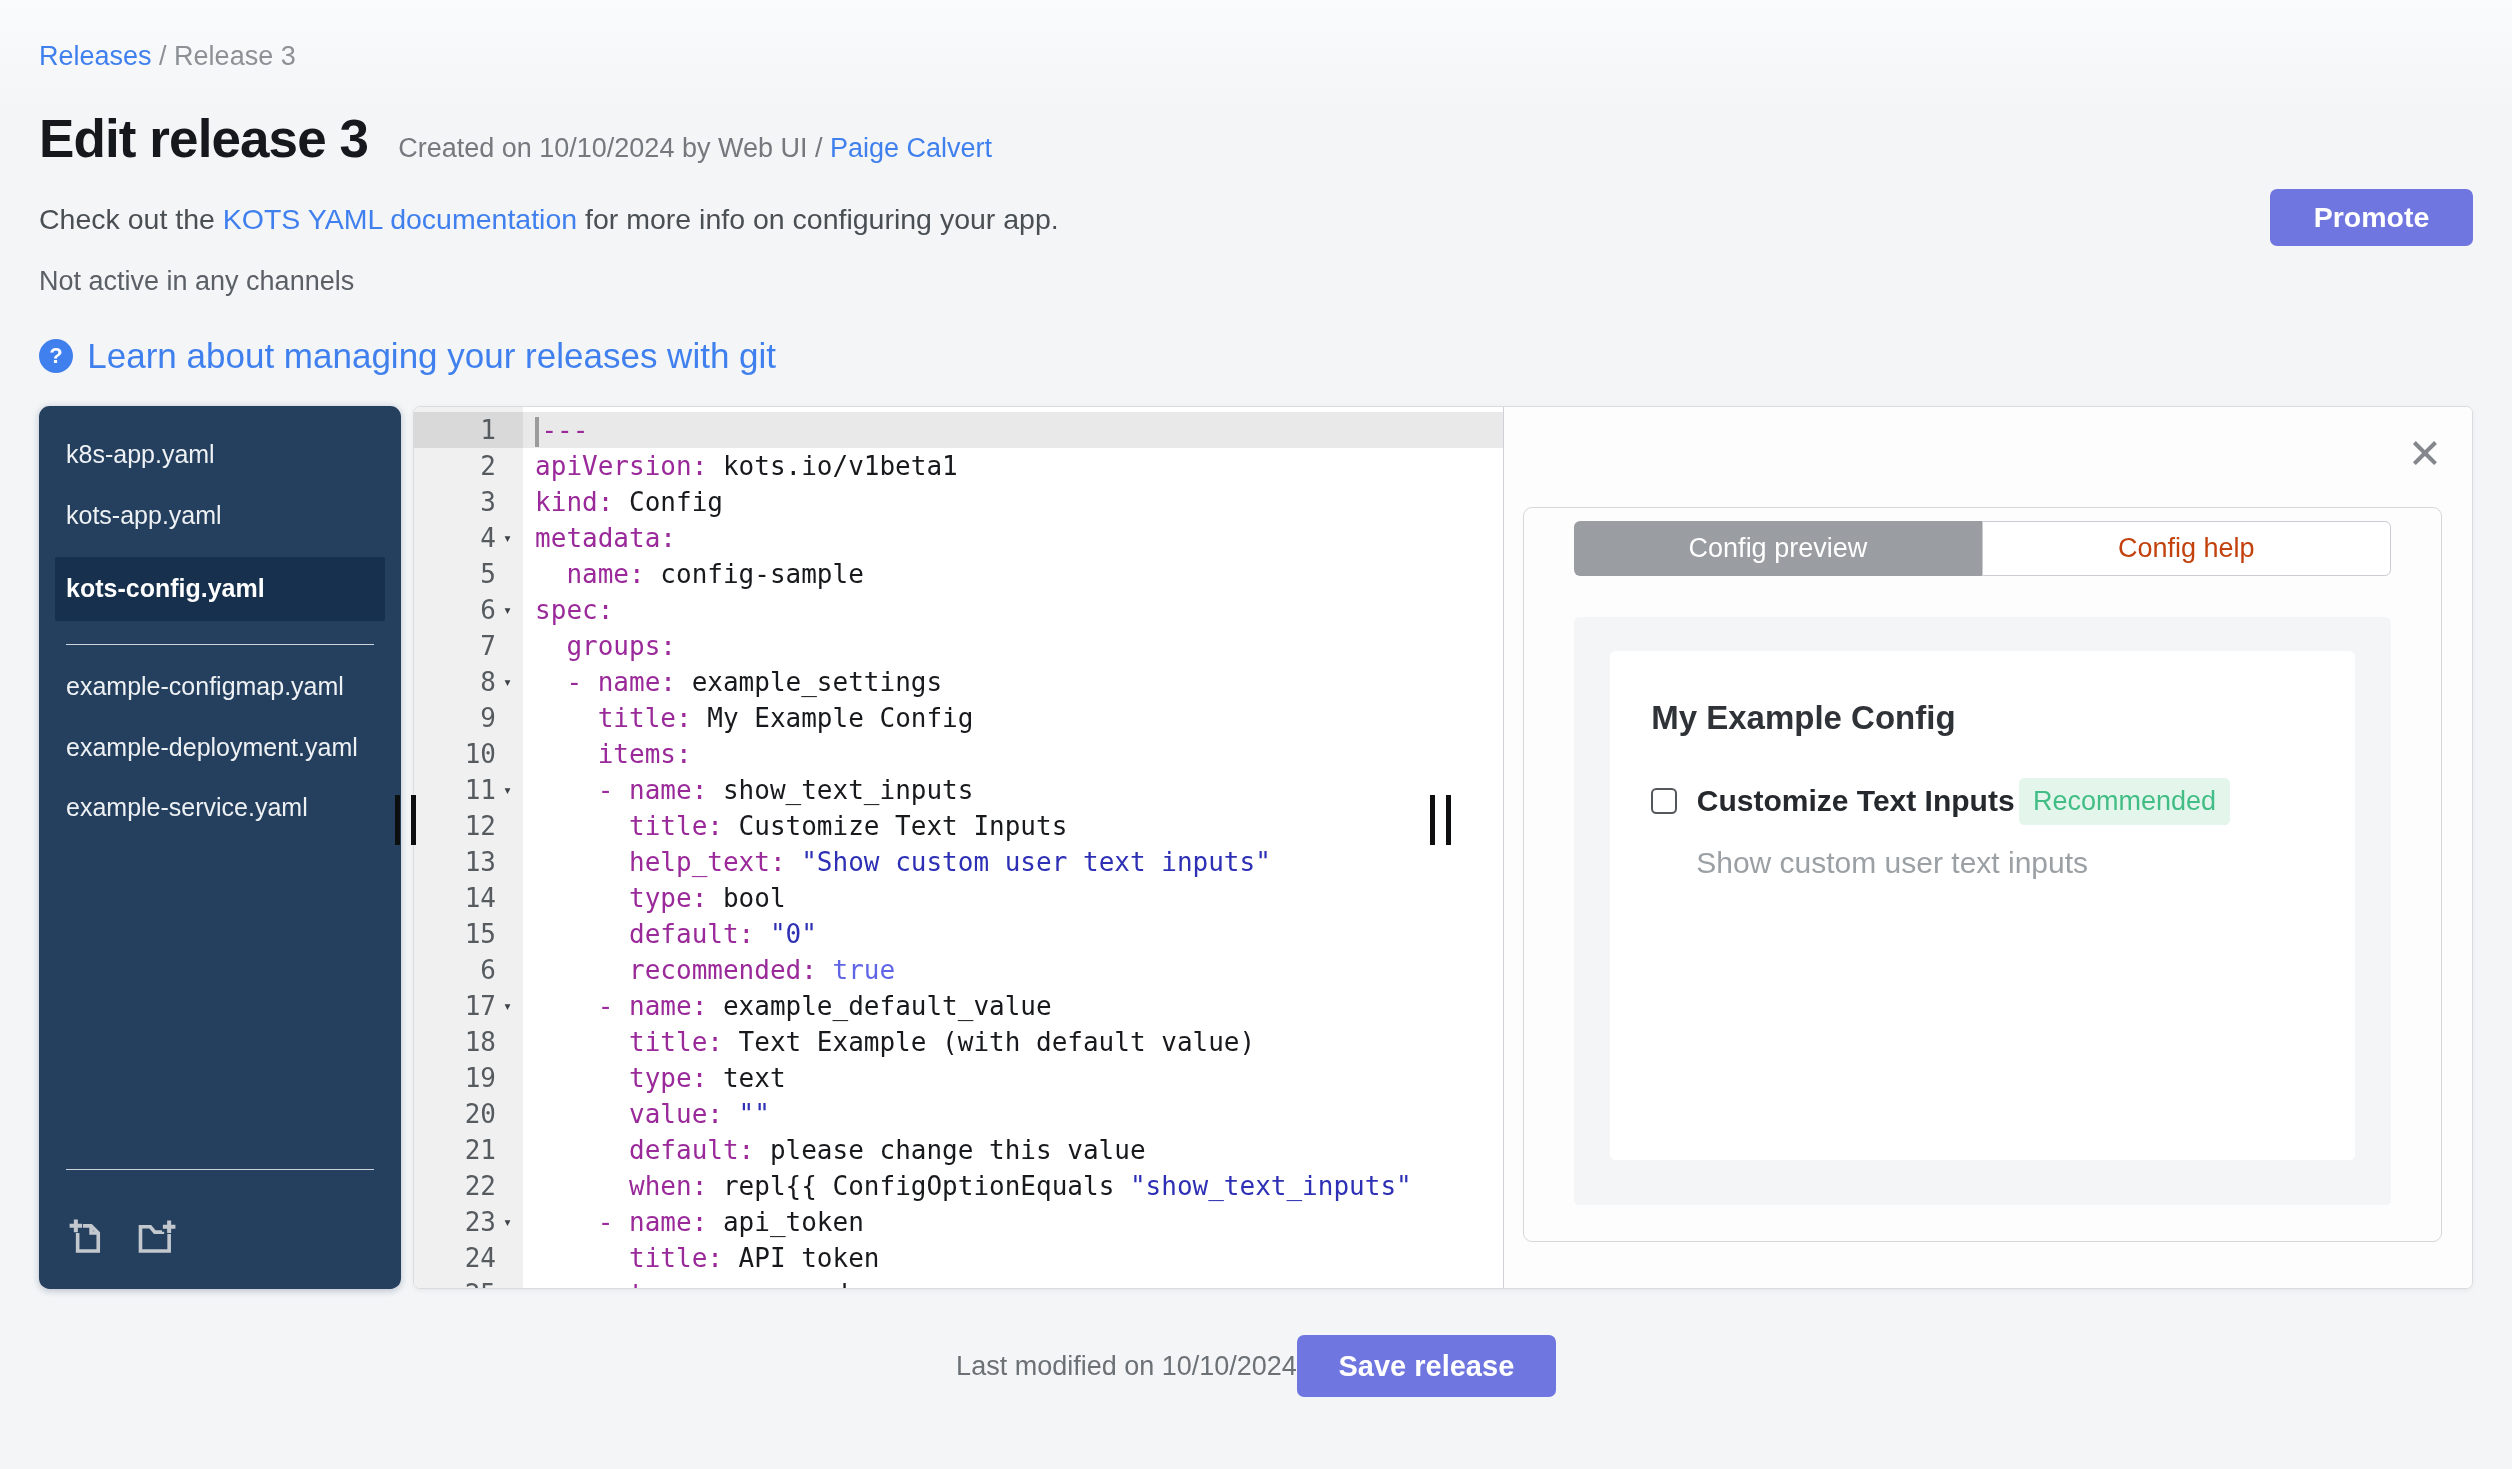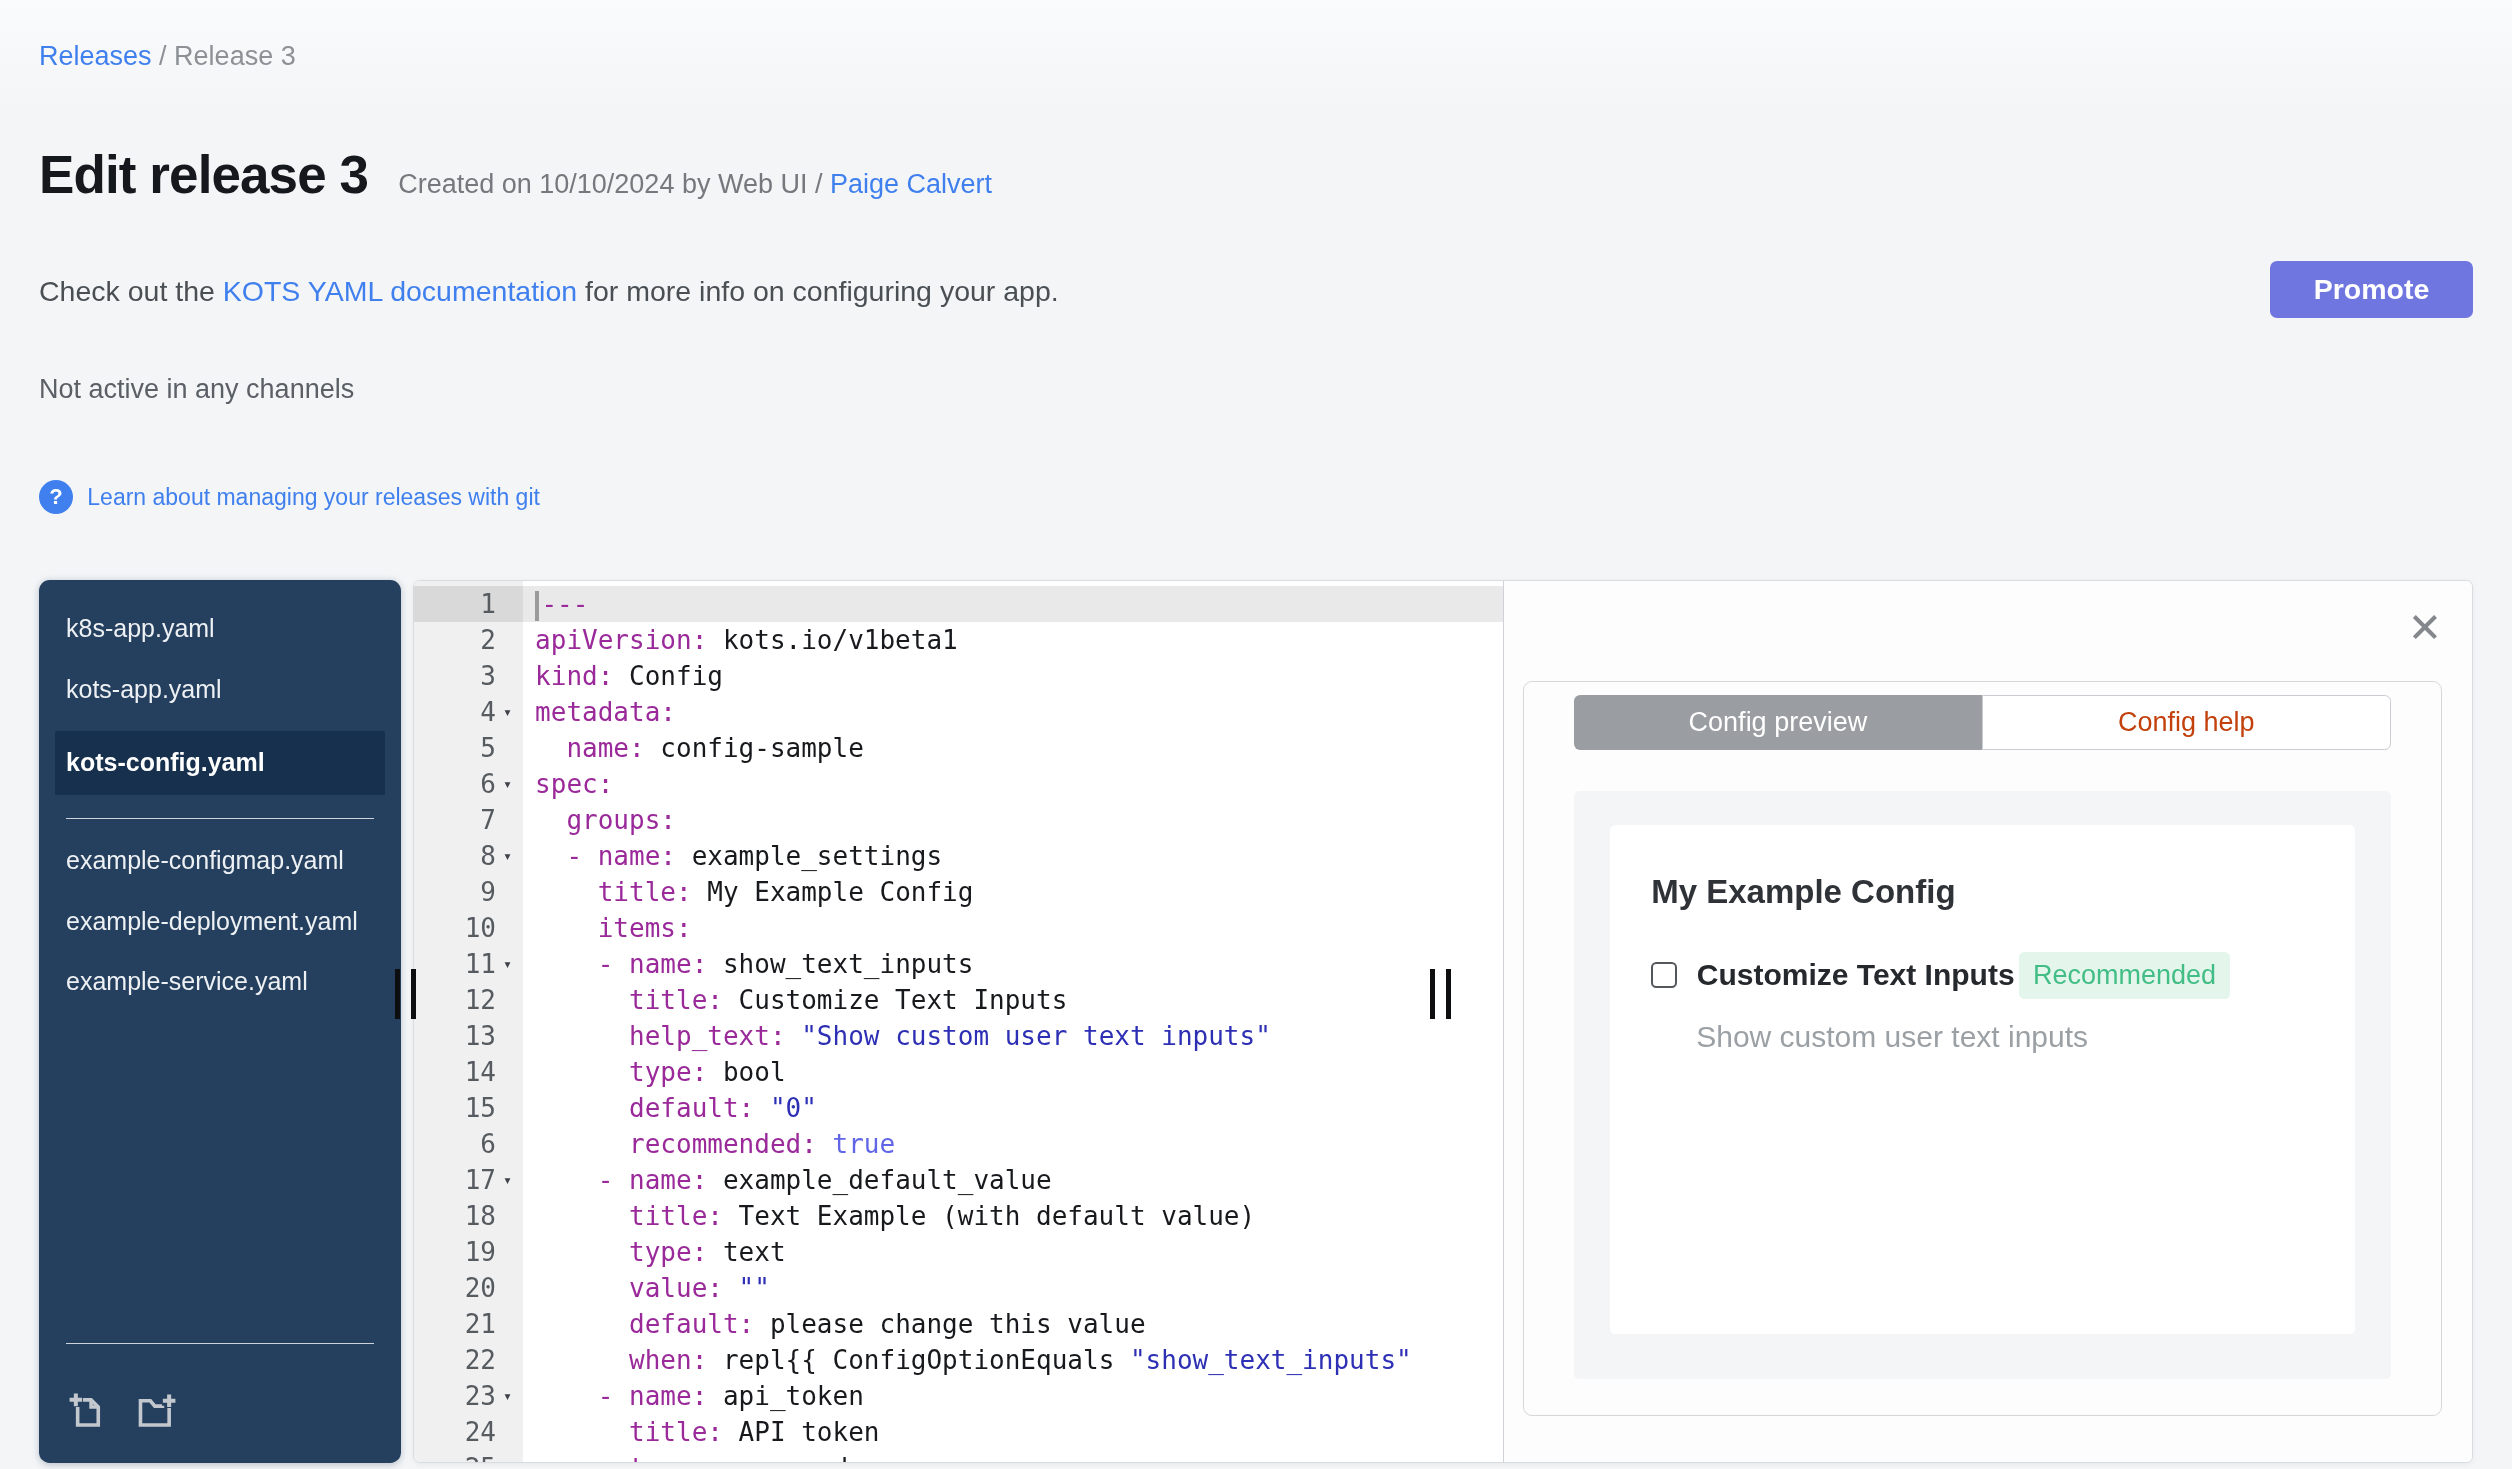--- a/index.html
+++ b/index.html
@@ -2,41 +2,41 @@
 <html style="--accent: #4080ee; --btn: #7076e0; --navy: #25405f; --navy-sel: #16304e; --green: #41bd85; --green-bg: #e4f6ec; --tok-key: #9a2a9a; --tok-str: #2d2fb4; --tok-bool: #6065e6;font-size:14.3px"><head>
 <meta charset="utf-8">
 <style>
   * { box-sizing: border-box; margin: 0; padding: 0; }
   html,body { width: 2512px; height: 1469px; overflow: hidden; }
   body {
     font-family: "Liberation Sans", sans-serif;
     background: linear-gradient(#fafbfc, #f3f5f7 107px);
     color: #1a1d21;
   }
-  .page { padding: 0 39px; height: 100%; display: flex; flex-direction: column; gap: 36px; }
+  .page { padding: 0 39px; height: 100%; display: flex; flex-direction: column; }
 
   
   .breadcrumb { padding-top: 41px; font-size: 27px; }
   .breadcrumb a { color: var(--accent); text-decoration: none; cursor: pointer; }
   .breadcrumb .crumb-sep, .breadcrumb .crumb-cur { color: #8d9196; }
   .title-row { margin-top: 36px; display: flex; align-items: baseline; }
   .title-row h1 { font-size: 53px; font-weight: bold; letter-spacing: -0.9px; color: #15181c; }
   .created { margin-left: 30px; font-size: 27px; color: #75797e; }
   .created a { color: var(--accent); text-decoration: none; cursor: pointer; }
   .doc-row { margin-top: 34px; font-size: 28.5px; color: #4a4f54; position: relative; }
   .doc-row a { color: var(--accent); text-decoration: none; cursor: pointer; }
   .btn { background: var(--btn); color: #fff; font-weight: bold; border: none;
          border-radius: 7.1px; cursor: pointer; font-family: inherit; }
   .promote-btn { position: absolute; right: 0; top: -14.3px; width: 203px; height: 57px; font-size: 28.5px; }
   .channel-status { margin-top: 30px; font-size: 27px; color: #5b6066; }
   .git-row { margin-top: 39px; display: flex; align-items: center; gap: 14.3px; }
   .q-icon { width: 34px; height: 34px; border-radius: 50%; background: var(--accent);
             color: #fff; font-size: 22px; font-weight: bold; display: flex;
             align-items: center; justify-content: center; flex: none; }
-  .git-row a { font-size: 23px; color: var(--accent); text-decoration: none; cursor: pointer; }
+  .git-row a { font-size: 35px; color: var(--accent); text-decoration: none; cursor: pointer; }
 
   
   .workspace { margin-top: 30px; display: flex; height: 883px; position: relative; flex: none; }
 
   .sidebar { width: 362px; flex: none; background: var(--navy); border-radius: 10.7px;
              padding: 30px 0 23px; display: flex; flex-direction: column;
              box-shadow: 0 1.8px 7.1px rgba(20,40,70,.25); }
   .file-group { padding: 0 27px; }
   .file { font-size: 25px; color: #eef1f4; line-height: 1.5; margin-bottom: 23px;
           cursor: pointer; overflow-wrap: break-word; }

